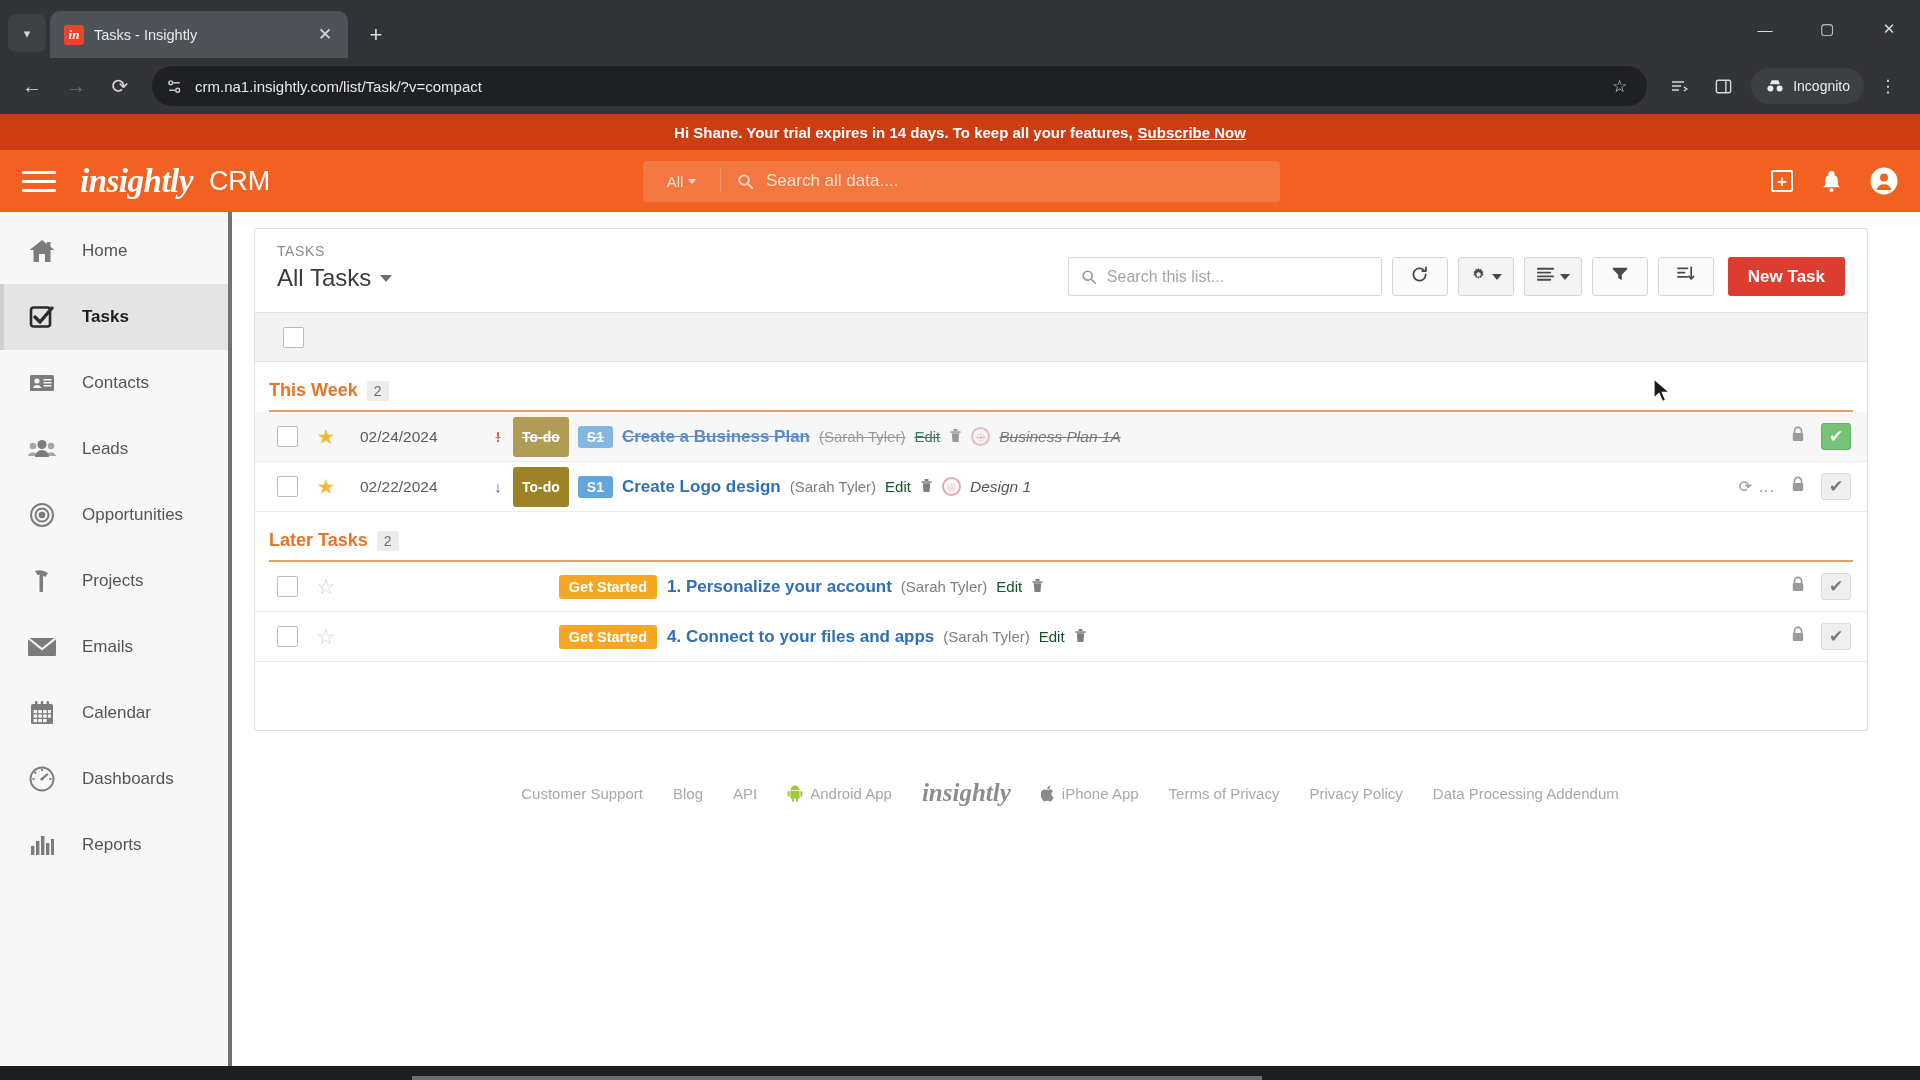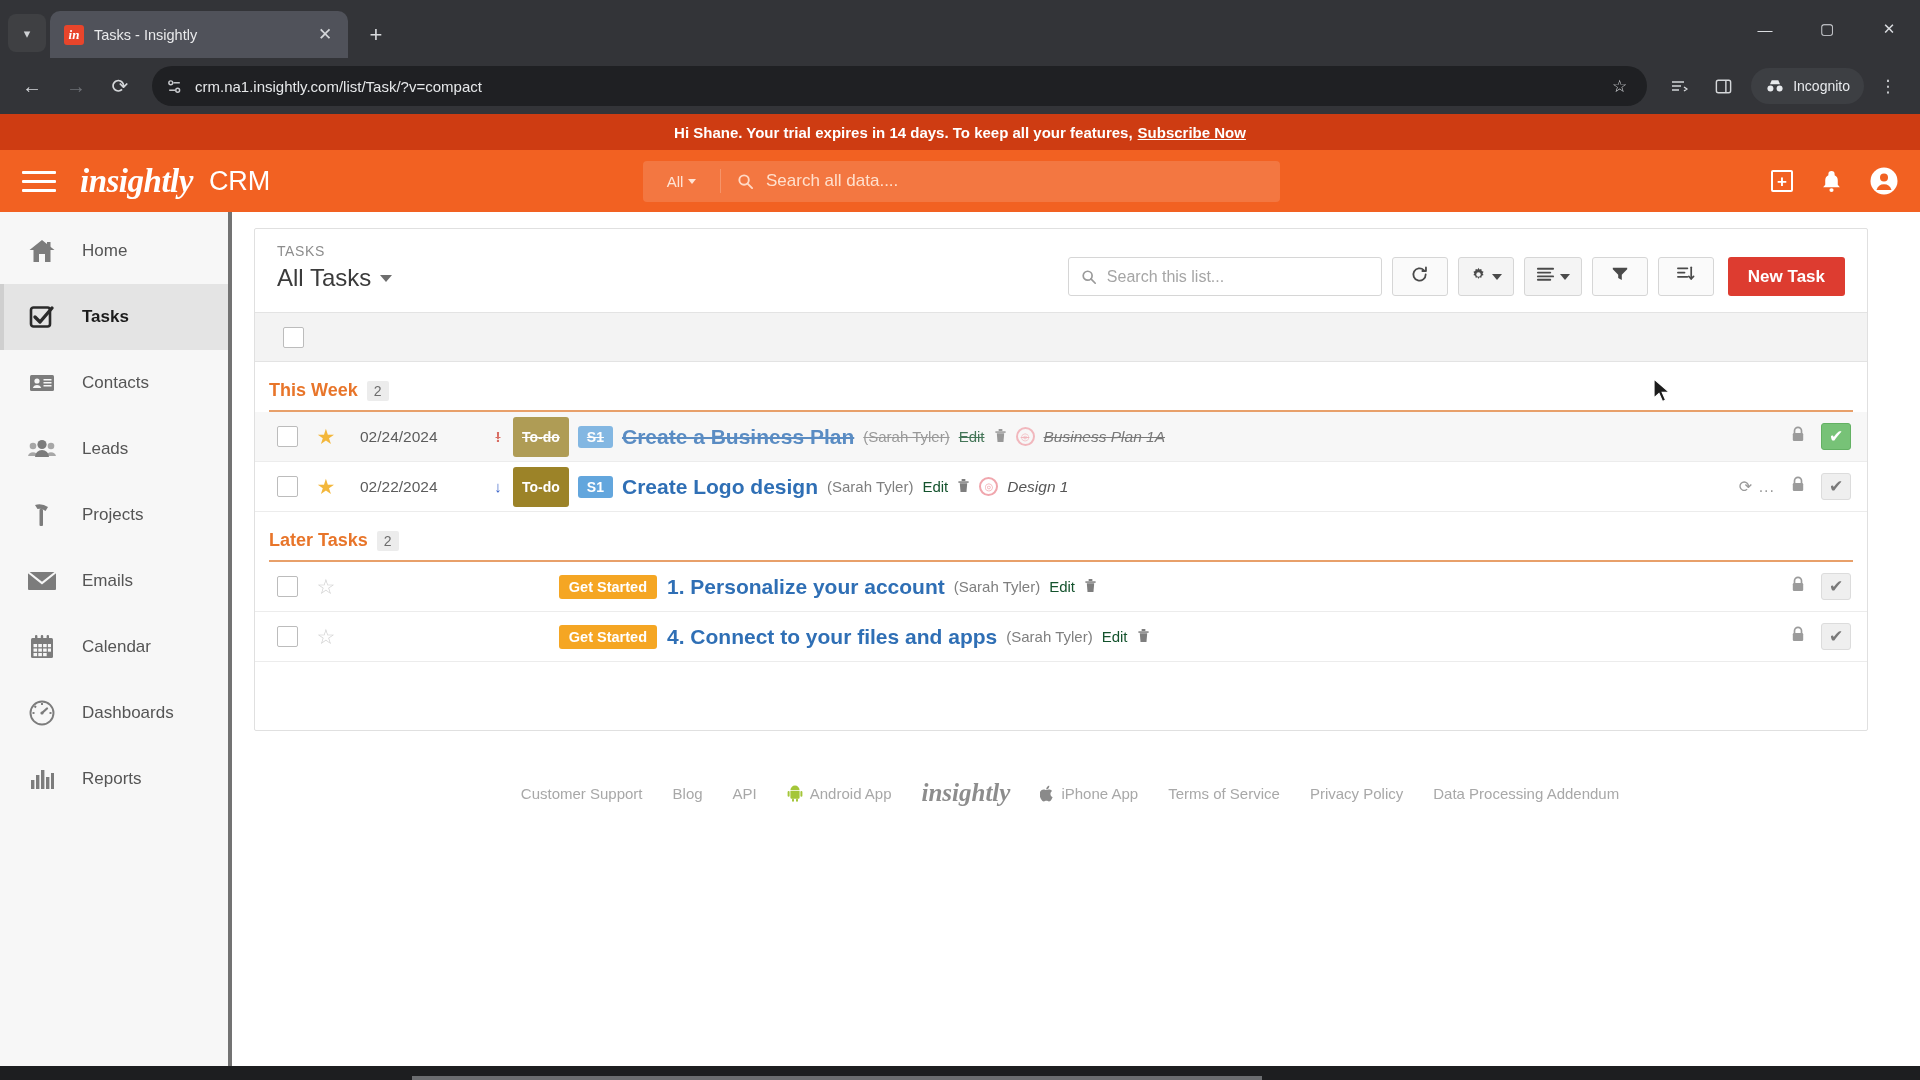--- a/index.html
+++ b/index.html
@@ -143,21 +143,21 @@
   .star-on { color: #f3b73b; }
   .star-off { color: #cfcfcf; }
   .tr-date { width: 132px; color: #5c5c5c; font-size: 15.5px; margin-left: 14px; }
   .tr-body { flex: 1; display: flex; align-items: center; gap: 9px; min-width: 0; }
   .prio-icon { font-size: 15px; width: 12px; display:flex; justify-content:center; }
   .prio-high { color: #d0473a; font-weight: bold; }
   .prio-low { color: #3a63c8; font-weight: bold; }
   .badge-todo { background: #9c8328; color: #fff; font-size: 14px; font-weight: bold; padding: 12px 9px; border-radius: 3px; }
   .badge-s1 { background: #63a6dd; color: #fff; font-size: 14px; font-weight: bold; padding: 3px 9px; border-radius: 3px; }
   .badge-getstarted { background: #f5a623; color: #fff; font-size: 14.5px; font-weight: bold; padding: 4px 10px; border-radius: 3px; }
-  .task-title { color: #2f6fb5; font-size: 21px; font-weight: bold; }
+  .task-title { color: #2f6fb5; font-size: 17px; font-weight: bold; }
   .task-owner { color: #7f7f7f; font-size: 15px; }
   .task-edit { color: #14532d; font-size: 15px; }
   .trash-icon { color: #7e7e7e; font-size: 15px; }
   .link-pill { width: 19px; height: 19px; border-radius: 50%; border: 2px solid #f0a6ad; display:flex; align-items:center; justify-content:center; font-size: 10px; color: #f0a6ad; }
   .rel-name { color: #555; font-size: 15.5px; font-style: italic; }
   .completed { text-decoration: line-through; opacity: 0.78; }
   .tr-right { display: flex; align-items: center; gap: 16px; padding-right: 16px; }
   .spinner-ind { color: #9a9a9a; font-size: 16px; letter-spacing: 1px; }
   .lock-icon { color: #9b9b9b; font-size: 16px; }
   .check-btn { width: 30px; height: 27px; border-radius: 3px; display: flex; align-items: center; justify-content: center; font-size: 17px; }
@@ -343,20 +343,30 @@
           <circle cx="24" cy="11" r="3.3" opacity="0.65"></circle>
             <path d="M19 21 a5.2 5.2 0 0 1 10 0z" opacity="0.65"></path>
           <circle cx="15" cy="9.5" r="4.6"></circle>
             <path d="M8 22 a7 7 0 0 1 14 0z"></path>
         </svg>
       </span>
       <span>Leads</span>
     </div>
 
 
+    <div class="side-item">
+      <span class="side-icon">
+        <svg width="28" height="28" viewBox="0 0 28 28" fill="none" stroke="#7c7c7c" stroke-width="2">
+          <circle cx="14" cy="14" r="11"></circle>
+            <circle cx="14" cy="14" r="6.5"></circle>
+            <circle cx="14" cy="14" r="2.3" fill="#7c7c7c"></circle>
+        </svg>
+      </span>
+      <span>Opportunities</span>
+    </div>
 
     <div class="side-item">
       <span class="side-icon">
         <svg width="26" height="28" viewBox="0 0 26 28" fill="#7c7c7c">
           <path d="M6 4 q7 -2 13 2 l-2.5 4 q-4 -3 -8 -2 z"></path>
             <rect x="10.5" y="8" width="3.5" height="17" rx="1"></rect>
         </svg>
       </span>
       <span>Projects</span>
     </div>
@@ -668,21 +678,21 @@
         <span>Android App</span>
       </span>
       <span class="f-insightly">insightly</span>
       <span>
         <svg class="apple" width="14" height="17" viewBox="0 0 14 17" fill="#8a8a8a">
           <path d="M10.4 9 c0 -2 1.6 -2.9 1.7 -3 c-.9 -1.4 -2.4 -1.5 -2.9 -1.6 c-1.2 -.1 -2.4 .7 -3 .7 c-.6 0 -1.6 -.7 -2.6 -.7 c-1.4 0 -2.6 .8 -3.3 2 c-1.4 2.4 -.4 6 1 8 c.7 1 1.5 2 2.5 2 c1 0 1.4 -.6 2.6 -.6 c1.2 0 1.5 .6 2.6 .6 c1.1 0 1.8 -1 2.5 -2 c.8 -1.1 1.1 -2.2 1.1 -2.3 c0 0 -2.2 -.8 -2.2 -3.1z"></path>
           <path d="M8.5 3.2 c.5 -.6 .9 -1.5 .8 -2.4 c-.8 0 -1.7 .5 -2.2 1.2 c-.5 .6 -.9 1.5 -.8 2.4 c.9 .1 1.7 -.5 2.2 -1.2z"></path>
         </svg>
         <span>iPhone App</span>
       </span>
-      <span>Terms of Service</span>
+      <span>Terms of Privacy</span>
       <span>Privacy Policy</span>
       <span>Data Processing Addendum</span>
     </div>
   </div>
 </div>
 
 <div class="cursor">
   <svg width="20" height="28" viewBox="0 0 20 28">
     <path d="M1 1 L1 20 L6 15.5 L9.5 23.5 L12.6 22 L9.2 14.3 L16 14z" fill="#1c1c1c" stroke="#ffffff" stroke-width="1.2"></path>
   </svg>

